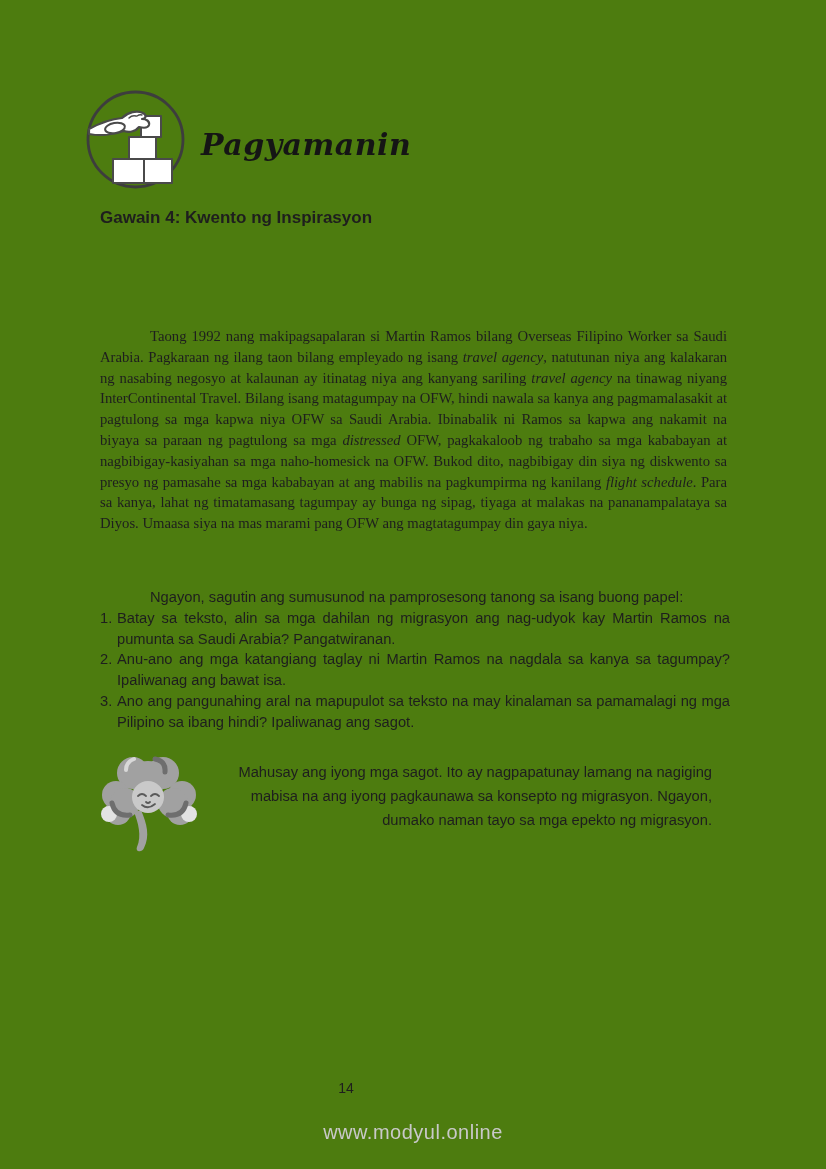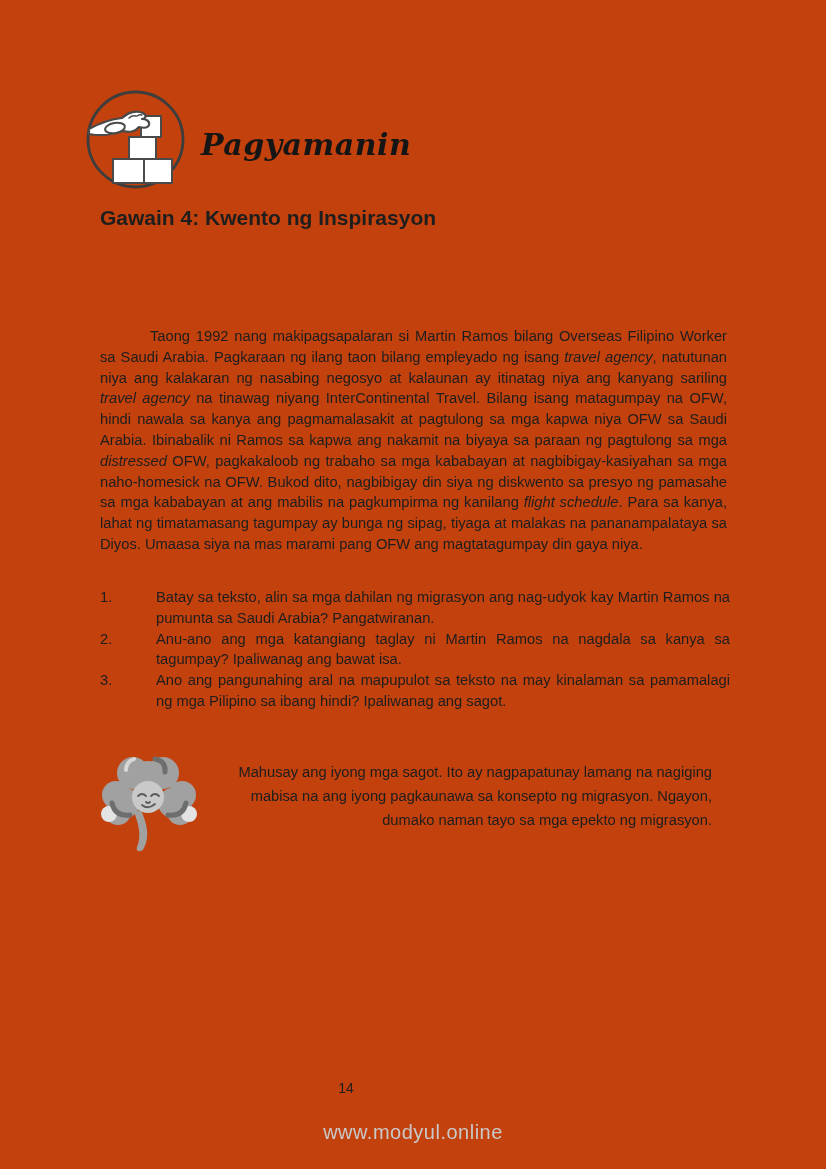--- a/index.html
+++ b/index.html
@@ -1,40 +1,40 @@
 <!DOCTYPE html>
 <html><head>
 <meta charset="utf-8">
 <style>
   html,body { margin:0; padding:0; background:#ffffff; }
   .page {
-    position:relative; width:826px; height:1169px; background:#c2410c;
+    position:relative; width:826px; height:1169px; background:#4d7c0f;
     font-family:"Liberation Sans", sans-serif; font-size:14.7px; line-height:20.8px;
     color:#1e1e1e; overflow:hidden; margin:0 auto;
   }
   .header-icon { position:absolute; top:89px; left:85px; width:101px; height:101px; }
   .header-icon svg { width:101px; height:101px; display:block; }
   .header-title {
     position:absolute; top:128px; left:201px; margin:0;
     font-family:"DejaVu Serif", serif; font-style:italic; font-weight:bold;
     font-size:30px; line-height:34px; color:#151515; letter-spacing:0.5px;
   }
   .activity-heading {
     position:absolute; top:207px; left:100px; margin:0;
-    font-size:21px; font-weight:bold; line-height:22px;
+    font-size:17px; font-weight:bold; line-height:22px;
   }
   .para { position:absolute; left:100px; width:627px; margin:0; text-align:justify; }
   .para-intro { top:246px; text-indent:50px; }
-  .para-story { top:326px; text-indent:50px; }
+  .para-story { top:326px; text-indent:50px;font-family:Liberation Serif, serif; }
   .para-story em { font-style:italic; }
   .questions { position:absolute; top:587px; left:100px; width:630px; }
   .q-intro { margin:0; text-indent:50px; }
   .q-item { display:flex; }
   .q-num { flex:none; width:17px; }
-  .q-text { flex:1; text-align:justify;margin-left:39px; }
+  .q-text { flex:1; text-align:justify; }
   .callout-icon { position:absolute; top:751px; left:97px; width:104px; height:112px; }
   .callout-icon svg { width:104px; height:112px; display:block; }
   .callout-text {
     position:absolute; top:760px; left:210px; width:502px; margin:0;
     line-height:24px; text-align:right;
   }
   .page-number {
     position:absolute; top:1080px; left:0; width:692px;
     text-align:center; font-size:14px; line-height:16px;
   }
@@ -65,20 +65,21 @@
   </span>
 
   <h1 class="header-title">Pagyamanin</h1>
 
   <h2 class="activity-heading">Gawain 4: Kwento ng Inspirasyon</h2>
 
 
   <p class="para para-story"><span>Taong 1992 nang makipagsapalaran si Martin Ramos bilang Overseas Filipino Worker sa Saudi Arabia. Pagkaraan ng ilang taon bilang empleyado ng isang </span><em>travel agency</em><span>, natutunan niya ang kalakaran ng nasabing negosyo at kalaunan ay itinatag niya ang kanyang sariling </span><em>travel agency</em><span> na tinawag niyang InterContinental Travel. Bilang isang matagumpay na OFW, hindi nawala sa kanya ang pagmamalasakit at pagtulong sa mga kapwa niya OFW sa Saudi Arabia. Ibinabalik ni Ramos sa kapwa ang nakamit na biyaya sa paraan ng pagtulong sa mga </span><em>distressed</em><span> OFW, pagkakaloob ng trabaho sa mga kababayan at nagbibigay-kasiyahan sa mga naho-homesick na OFW. Bukod dito, nagbibigay din siya ng diskwento sa presyo ng pamasahe sa mga kababayan at ang mabilis na pagkumpirma ng kanilang </span><em>flight schedule</em><span>. Para sa kanya, lahat ng timatamasang tagumpay ay bunga ng sipag, tiyaga at malakas na pananampalataya sa Diyos. Umaasa siya na mas marami pang OFW ang magtatagumpay din gaya niya.</span></p>
 
   <div class="questions">
+    <p class="q-intro">Ngayon, sagutin ang sumusunod na pamprosesong tanong sa isang buong papel:</p>
     <div class="q-list">
 
         <div class="q-item">
           <span class="q-num">1.</span>
           <span class="q-text">Batay sa teksto, alin sa mga dahilan ng migrasyon ang nag-udyok kay Martin Ramos na pumunta sa Saudi Arabia? Pangatwiranan.</span>
         </div>
 
         <div class="q-item">
           <span class="q-num">2.</span>
           <span class="q-text">Anu-ano ang mga katangiang taglay ni Martin Ramos na nagdala sa kanya sa tagumpay? Ipaliwanag ang bawat isa.</span>

